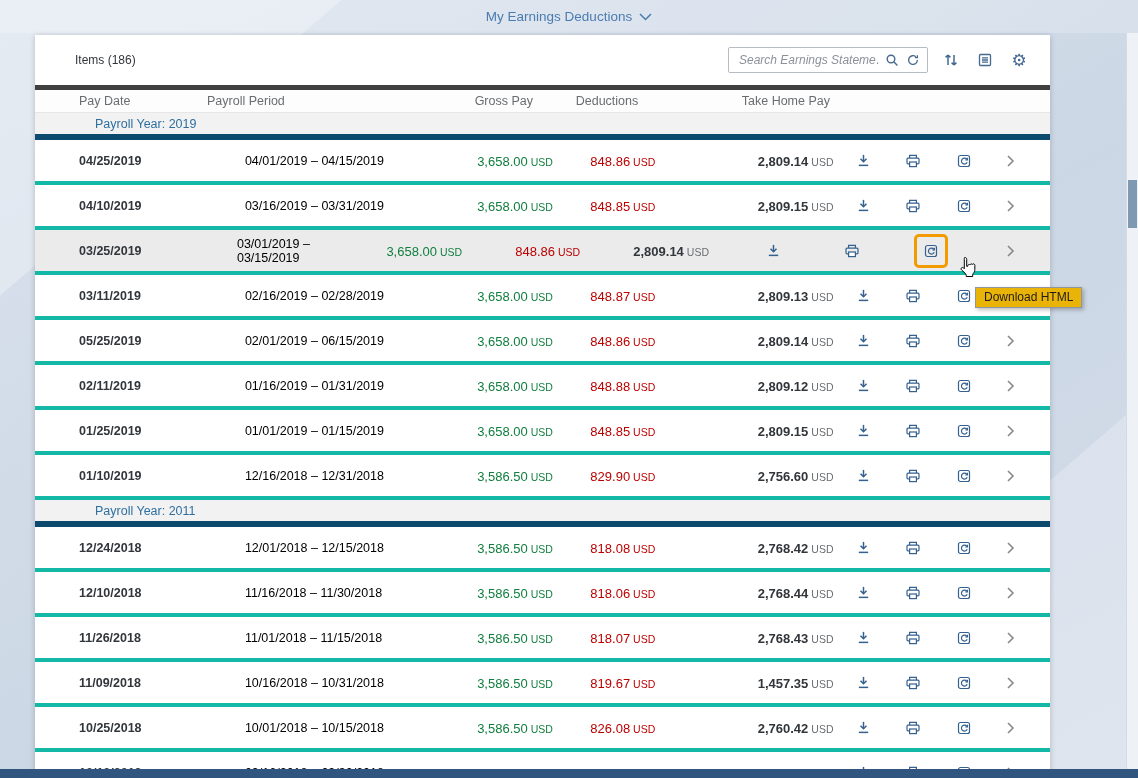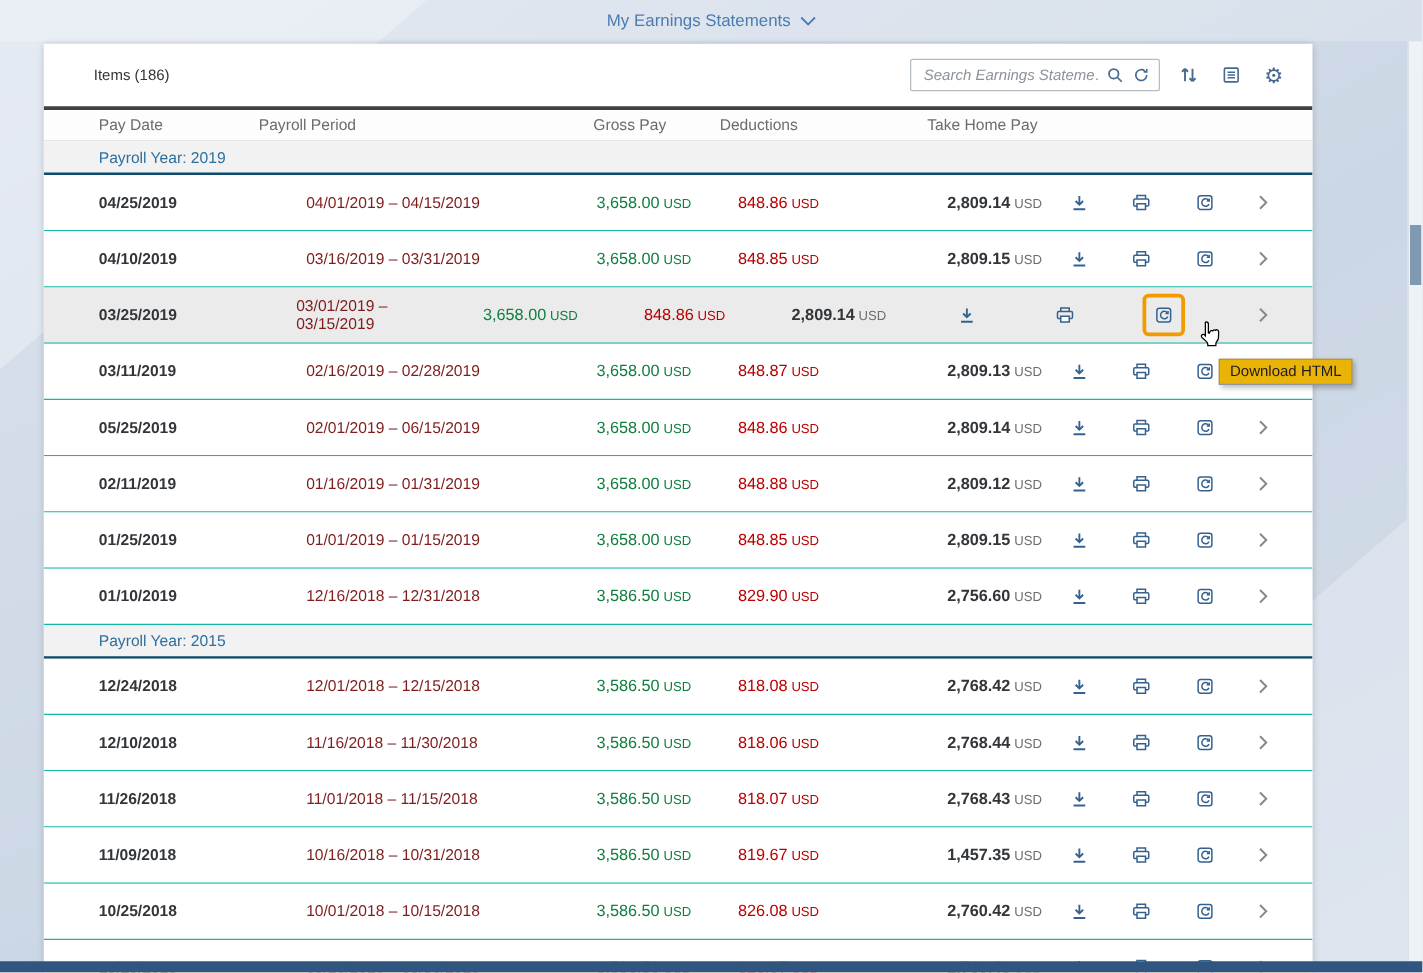--- a/index.html
+++ b/index.html
@@ -28,41 +28,41 @@
   .toolbar { margin-left: auto; display: flex; align-items: center; gap: 12px; }
   .search-box { width: 200px; height: 26px; border: 1px solid #b6bcc3; border-radius: 2px; background: #fff; display: flex; align-items: center; padding: 0 4px 0 8px; gap: 1px; }
   .search-box input { flex: 1; min-width: 0; border: none; outline: none; font-size: 12px; font-family: inherit; color: #32363a; background: transparent; }
   .search-box input::placeholder { font-style: italic; color: #8b9199; }
   .tool-btn { background: none; border: none; padding: 0; display: flex; align-items: center; justify-content: center; width: 22px; height: 22px; color: var(--toolbar_icon,#46698f); cursor: pointer; }
   .field-btn { width: 20px; height: 20px; color: var(--toolbar_icon,#46698f); }
   .gear-glyph { font-size: 17px; line-height: 1; }
 
   .col-header {
     display: flex; align-items: center; height: 28px;
-    border-top: 3px solid #404040; border-bottom: 1px solid #e6e6e6;
+    border-top: 5px solid #404040; border-bottom: 1px solid #e6e6e6;
     padding: 0 16px 0 44px; color: #6a6d70; font-size: 12.5px; background: #fdfdfd;
   }
   .c-paydate { width: 128px; }
   .c-period  { width: 200px; }
   .c-gross   { width: 126px; text-align: right; }
   .c-ded     { width: 148px; text-align: center; }
   .c-take    { width: 149px; text-align: right; }
   .c-act  { display: flex; align-items: center; justify-content: center; }
   .c-act1 { width: 64px; }
   .c-act2 { width: 40px; }
   .c-act3 { width: 68px; }
   .c-chev { flex: 1; display: flex; align-items: center; justify-content: flex-end; padding-right: 10px; }
 
-  .group-row { height: 27px; display: flex; align-items: center; background: #f2f2f2; border-bottom: 2px solid #0c4a6e; padding-left: 44px; cursor: pointer; }
+  .group-row { height: 27px; display: flex; align-items: center; background: #f2f2f2; border-bottom: 6px solid #0c4a6e; padding-left: 60px; cursor: pointer; }
   .group-label { font-size: 12.5px; color: var(--group_label,#2e6f9f); }
 
-  .row { height: 45px; display: flex; align-items: center; padding: 0 16px 0 44px; border-bottom: 1px solid #14b8a6; background: #fff; }
+  .row { height: 45px; display: flex; align-items: center; padding: 0 16px 0 44px; border-bottom: 4px solid #14b8a6; background: #fff; }
   .row.selected { background: #ebebeb; gap: 48px; }
   .pay-date { font-weight: 700; font-size: 12.5px; color: #32363a; }
-  .period { font-size: 12.5px; color: #7f1d1d; margin-left: 45px; }
+  .period { font-size: 12.5px; color: #000000; margin-left: 45px; }
   .amt { font-size: 13px; }
   .cur { font-size: 10.5px; margin-left: 3px; }
   .gross .amt, .gross .cur { color: var(--positive,#107e3e); }
   .ded .amt,   .ded .cur   { color: var(--negative,#bb0000); }
   .take .amt { color: #32363a; font-weight: 700; }
   .take .cur { color: #6a6d70; }
 
   .icon-btn { background: none; border: none; padding: 0; width: 28px; height: 28px; display: flex; align-items: center; justify-content: center; color: var(--icon,#35618f); cursor: pointer; border-radius: 2px; }
   .icon-btn.focus-ring { outline: 3px solid var(--focus,#f29b00); outline-offset: 0; }
   .chev-btn { color: #85898c; }
@@ -80,21 +80,21 @@
   .cursor { position: absolute; left: 958px; top: 256px; z-index: 70; pointer-events: none; }
 </style>
 </head>
 <body>
 
 <div class="bg-tri1"></div>
 <div class="bg-tri2"></div>
 
 <header class="shell-header">
   <div class="shell-title">
-    <span>My Earnings Statements</span>
+    <span>My Earnings Deductions</span>
     <svg width="13" height="8" viewBox="0 0 13 8" fill="none" stroke="currentColor" stroke-width="1.5">
         <path d="M1 1l5.5 5.5L12 1"></path>
       </svg>
   </div>
 </header>
 
 <main class="card">
   <div class="card-header">
     <h1 class="items-title">Items (186)</h1>
     <div class="toolbar">
@@ -474,21 +474,21 @@
     <span class="c-chev">
       <button class="icon-btn chev-btn">
         <svg width="12" height="14" viewBox="0 0 12 14" fill="none" stroke="currentColor" stroke-width="1.6">
               <path d="M4 2l5 5-5 5"></path>
             </svg>
       </button>
     </span>
   </div>
 
   <div class="group-row">
-    <span class="group-label">Payroll Year: 2015</span>
+    <span class="group-label">Payroll Year: 2011</span>
   </div>
 
   <div class="row">
     <span class="c-paydate pay-date">12/24/2018</span>
     <span class="c-period period">12/01/2018 – 12/15/2018</span>
     <span class="c-gross gross"><span class="amt">3,586.50</span><span class="cur">USD</span></span>
     <span class="c-ded ded"><span class="amt">818.08</span><span class="cur">USD</span></span>
     <span class="c-take take"><span class="amt">2,768.42</span><span class="cur">USD</span></span>
     <span class="c-act c-act1">
       <button class="icon-btn">

